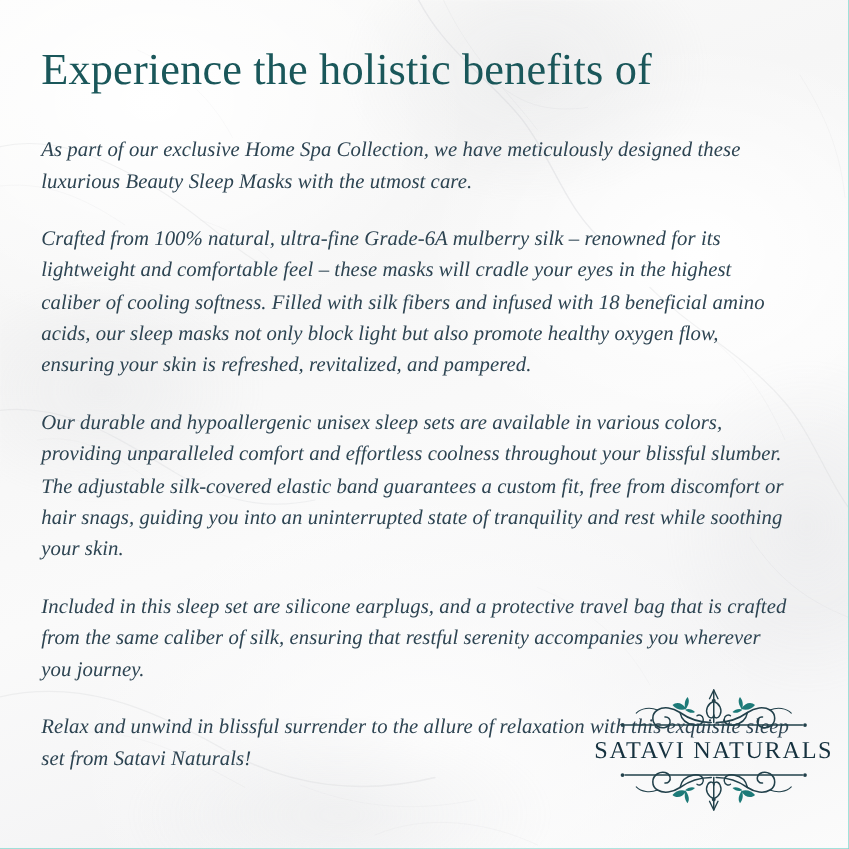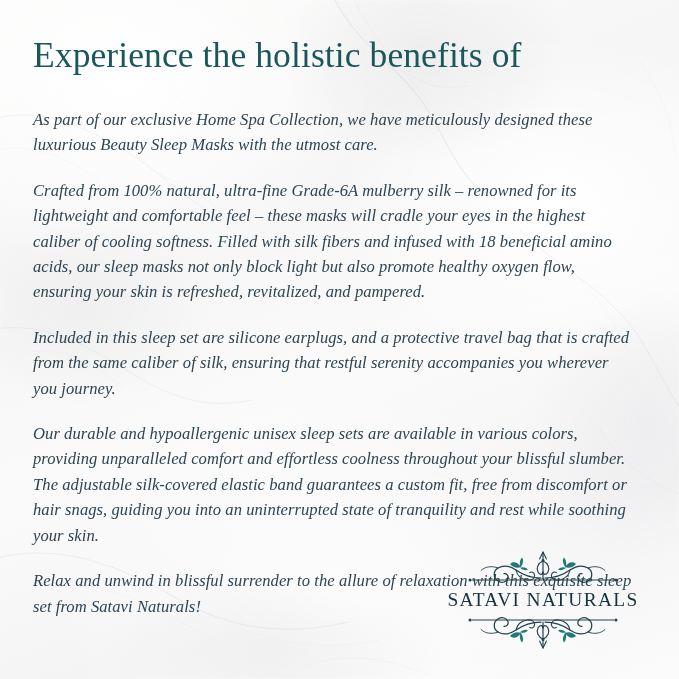--- a/index.html
+++ b/index.html
@@ -73,21 +73,21 @@
     font-size: 16.6px;
     line-height: 25.4px;
     margin: 0 0 20px 0;
     letter-spacing: 0.05px;
   }
   .para:last-child { margin-bottom: 0; }
 
   
   .logo {
     position: absolute;
-    left: 448px;
+    left: 476px;
     top: 548px;
     width: 190px;
     height: 104px;
   }
   .logo svg { display: block; width: 100%; height: 100%; }
   .logo-wordmark {
     font-family: "Liberation Serif", "DejaVu Serif", serif;
     font-size: 19.4px;
     letter-spacing: 1.35px;
     fill: #16323f;
@@ -129,22 +129,22 @@
 
   <div class="content">
 
     <h1 class="headline">
       <span>Experience the holistic benefits of</span><br>
     </h1>
 
     <div class="body-copy">
       <p class="para">As part of our exclusive Home Spa Collection, we have meticulously designed these luxurious Beauty Sleep Masks with the utmost care.</p>
       <p class="para">Crafted from 100% natural, ultra-fine Grade-6A mulberry silk – renowned for its lightweight and comfortable feel – these masks will cradle your eyes in the highest caliber of cooling softness. Filled with silk fibers and infused with 18 beneficial amino acids, our sleep masks not only block light but also promote healthy oxygen flow, ensuring your skin is refreshed, revitalized, and pampered.</p>
+      <p class="para">Our durable and hypoallergenic unisex sleep sets are available in various colors, providing unparalleled comfort and effortless coolness throughout your blissful slumber. The adjustable silk-covered elastic band guarantees a custom fit, free from discomfort or hair snags, guiding you into an uninterrupted state of tranquility and rest while soothing your skin.</p>
       <p class="para">Included in this sleep set are silicone earplugs, and a protective travel bag that is crafted from the same caliber of silk, ensuring that restful serenity accompanies you wherever you journey.</p>
-      <p class="para">Our durable and hypoallergenic unisex sleep sets are available in various colors, providing unparalleled comfort and effortless coolness throughout your blissful slumber. The adjustable silk-covered elastic band guarantees a custom fit, free from discomfort or hair snags, guiding you into an uninterrupted state of tranquility and rest while soothing your skin.</p>
       <p class="para">Relax and unwind in blissful surrender to the allure of relaxation with this exquisite sleep set from Satavi Naturals!</p>
     </div>
 
   </div>
 
   <div class="logo">
     <svg viewBox="0 0 190 104">
       <defs>
         <g id="scroll-half">
 

